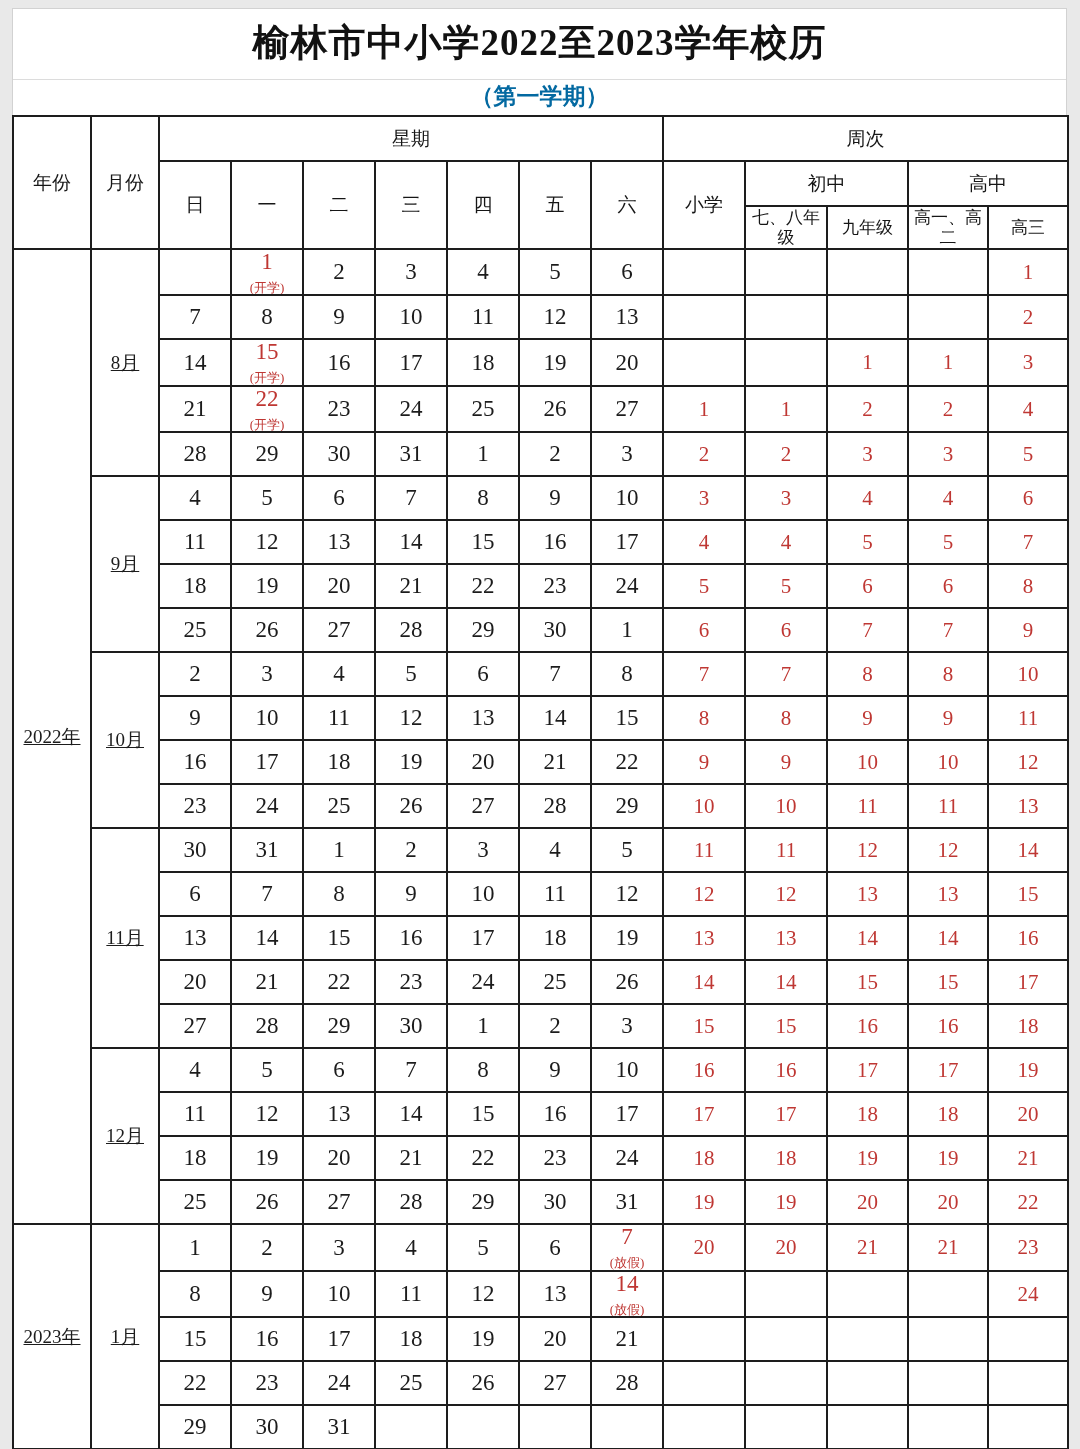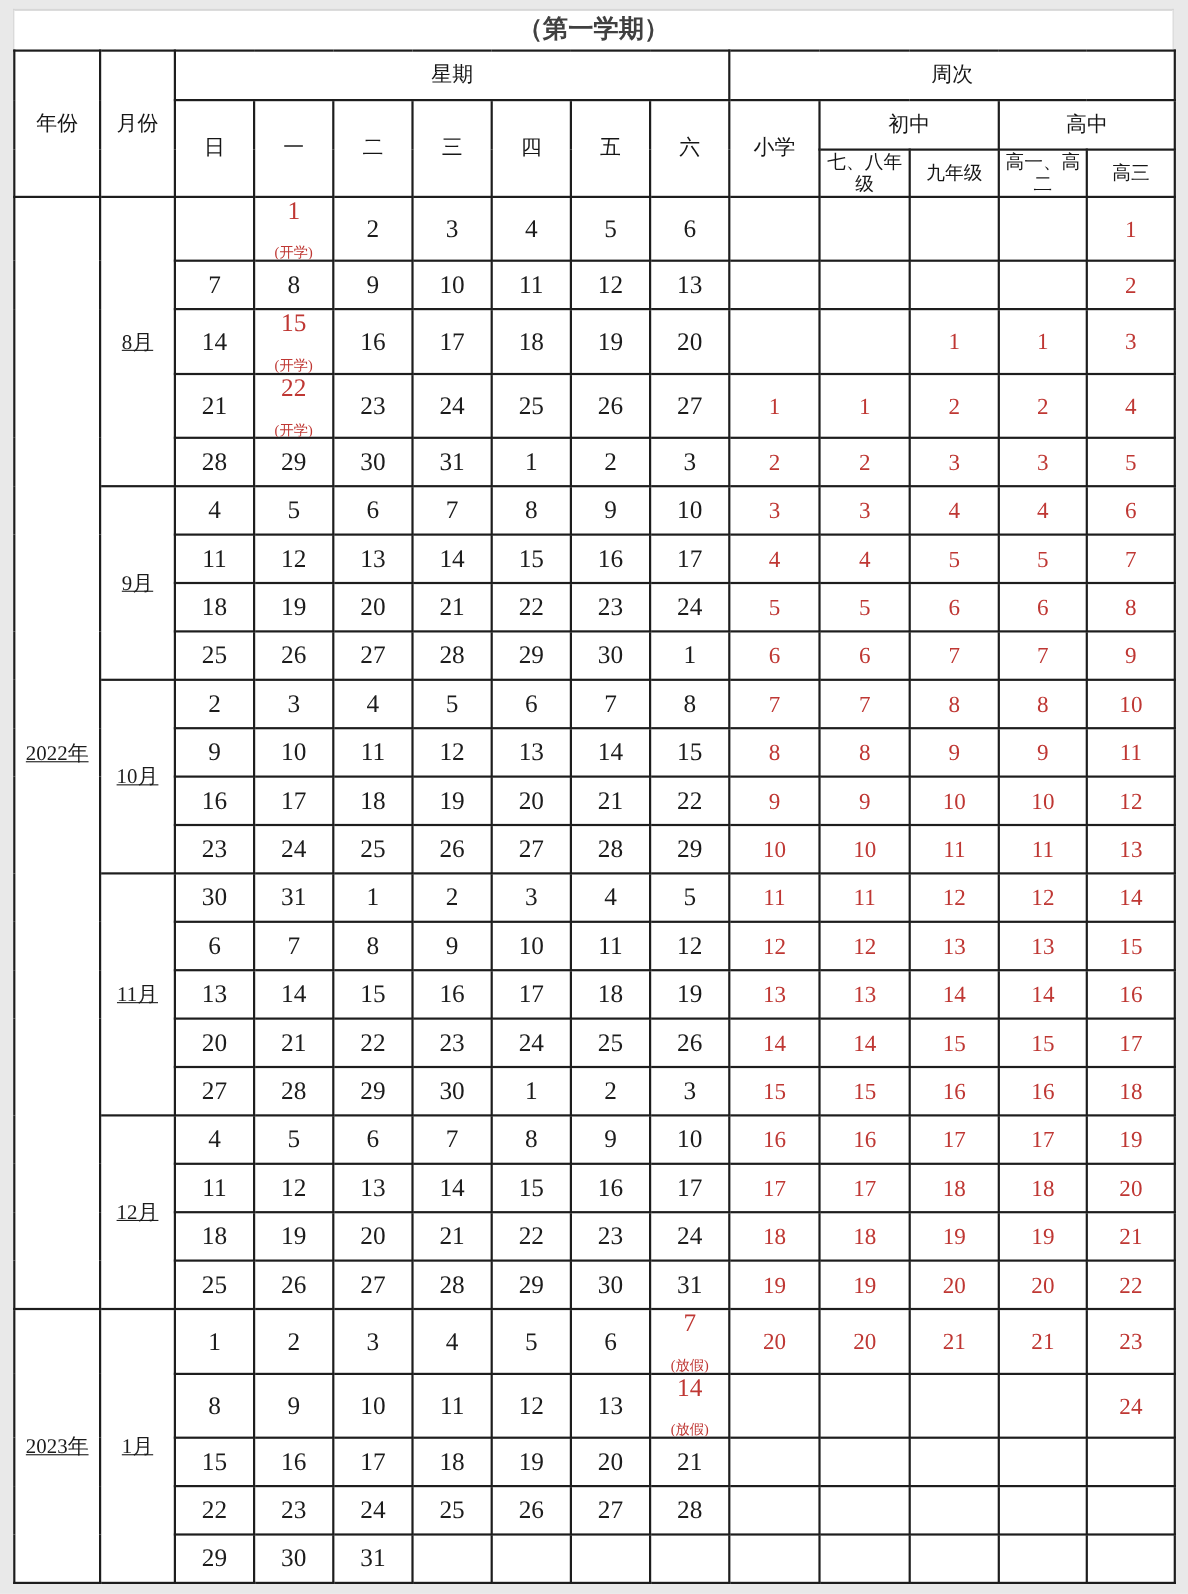--- a/index.html
+++ b/index.html
@@ -27,21 +27,21 @@
     letter-spacing: 1px;
     padding: 9px 0 11px 0;
     color: #111111;
   }
   .subtitle {
     text-align: center;
     font-size: 23px;
     font-weight: bold;
     border-top: 1px solid #dcdcdc;
     padding: 1px 0 3px 0;
-    color: #404040;
+    color: #0369a1;
   }
   table.cal {
     border-collapse: collapse;
     table-layout: fixed;
     width: 1055px;
     background: #ffffff;
   }
   table.cal th, table.cal td {
     border: 2px solid var(--line);
     text-align: center;
@@ -59,29 +59,30 @@
   thead tr.h2 th { height: 43px; text-align: center; }
   thead tr.h3 th { height: 41px; font-size: 17px; }
   tbody td { height: 42px; font-size: 23px; }
   td.year-cell, td.month-cell { font-size: 19px; text-decoration: underline; }
   td.day-cell .num { font-size: 23px; line-height: 1.08; }
   td.day-cell.special { color: var(--red); }
   td.day-cell .note {
     font-size: 13px;
     line-height: 1.05;
     color: var(--red);
-    margin-top: 18px;
+    margin-top: 6px;
   }
   td.week-num { color: var(--red); font-size: 21px; }
 </style>
 </head>
 <body>
 
 <div class="page">
   <div class="title-card">
+    <div class="title">榆林市中小学2022至2023学年校历</div>
     <div class="subtitle">（第一学期）</div>
   </div>
 
   <table class="cal">
     <colgroup>
       <col style="width:78px">
         <col style="width:68px">
       <col style="width:72px">
         <col style="width:72px">
         <col style="width:72px">

